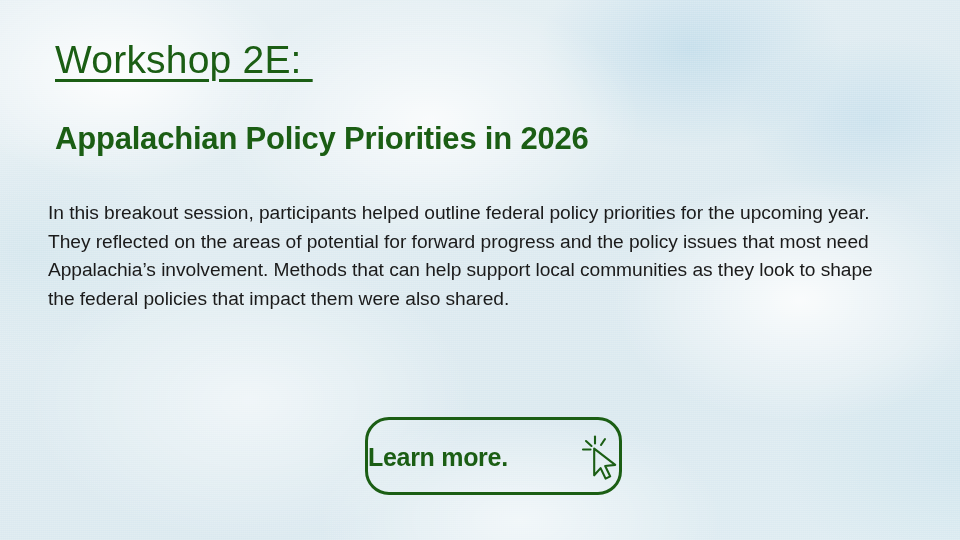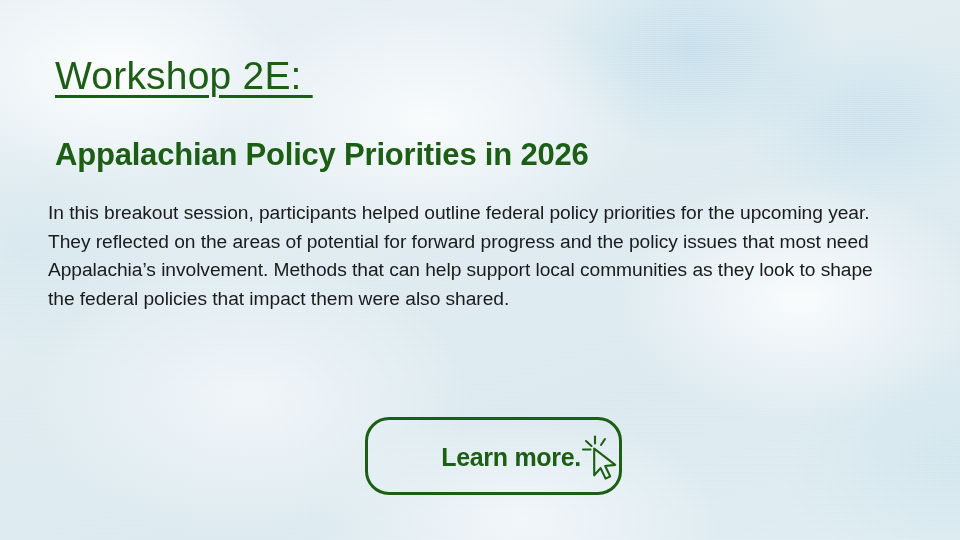--- a/index.html
+++ b/index.html
@@ -39,21 +39,21 @@
     opacity:.5;
     background-image:
       repeating-linear-gradient(0deg,   rgba(255,255,255,.30) 0 1px, rgba(160,190,205,.12) 1px 2px),
       repeating-linear-gradient(90deg,  rgba(255,255,255,.22) 0 1px, rgba(160,190,205,.10) 1px 2px);
     mix-blend-mode:overlay;
   }
 
   #content { position:absolute; inset:0; }
 
   
-  .title-wrap { position:absolute; left:55px; top:55px; }
+  .title-wrap { position:absolute; left:55px; top:39px; }
 
   .title-line1 {
     font-size:39px;
     font-weight:400;
     letter-spacing:.2px;
     line-height:1.06;
     white-space:pre;
     text-decoration:underline;
     text-underline-offset:6px;
     text-decoration-thickness:3px;
@@ -82,21 +82,21 @@
 
   
   .cta {
     position:absolute;
     left:365px; top:417px;
     width:257px; height:78px;
     border:3px solid #1b5e14;
     border-radius:24px;
     display:flex;
     align-items:center;
-    justify-content:flex-end;
+    justify-content:space-between;
     background:transparent;
     cursor:pointer;
   }
 
   .cta-label {
     font-size:25px;
     font-weight:700;
     letter-spacing:-.3px;
     color:#1b5e14;
     white-space:nowrap;

